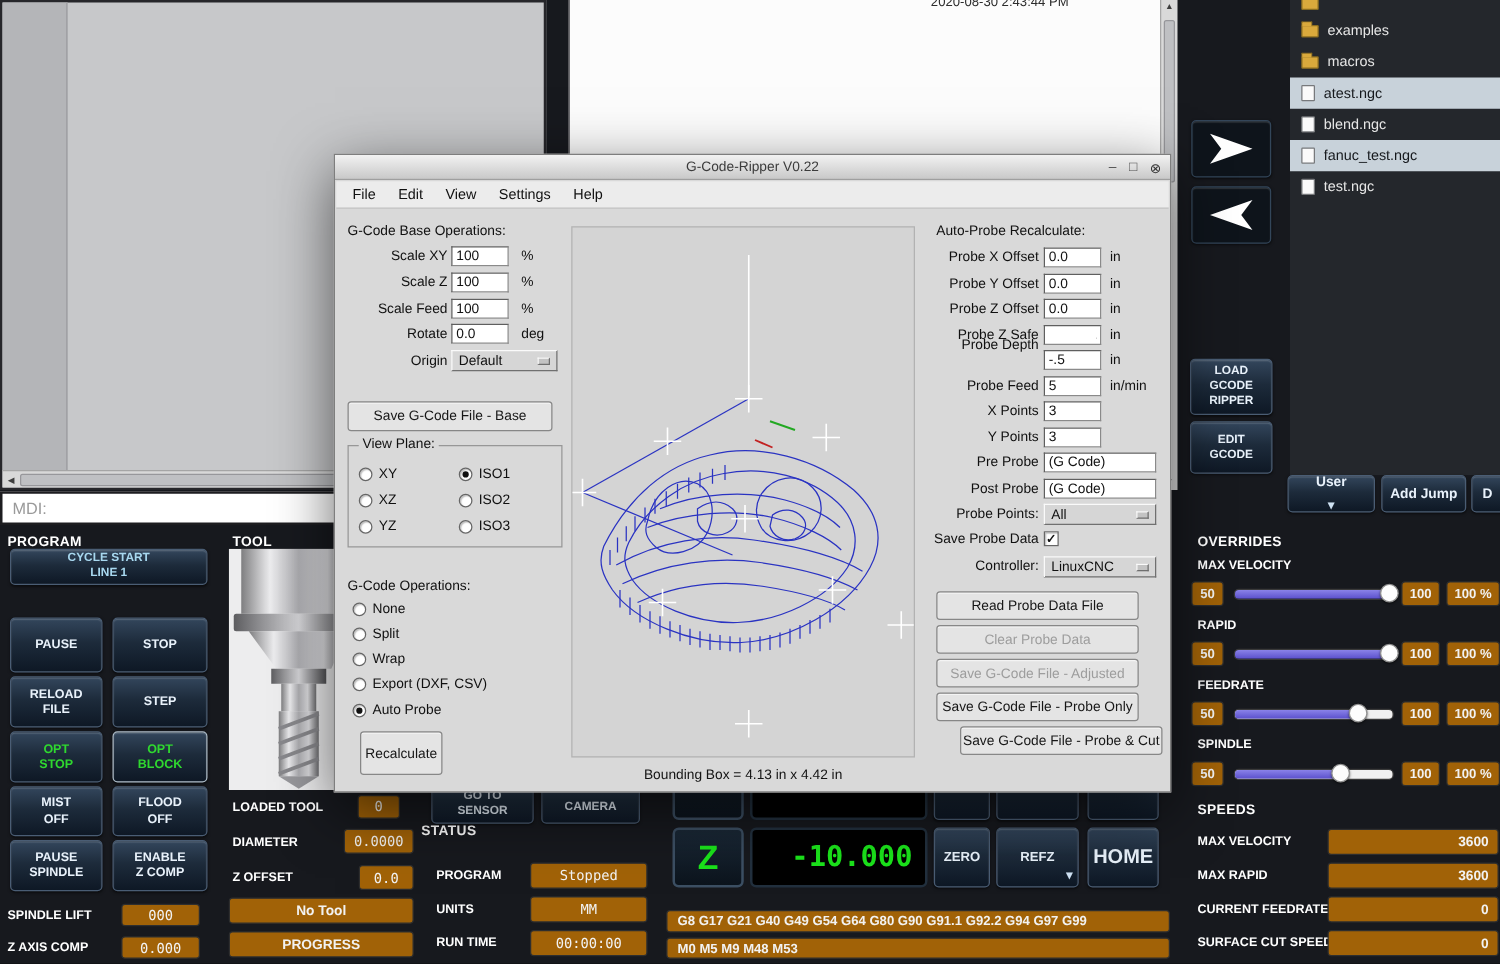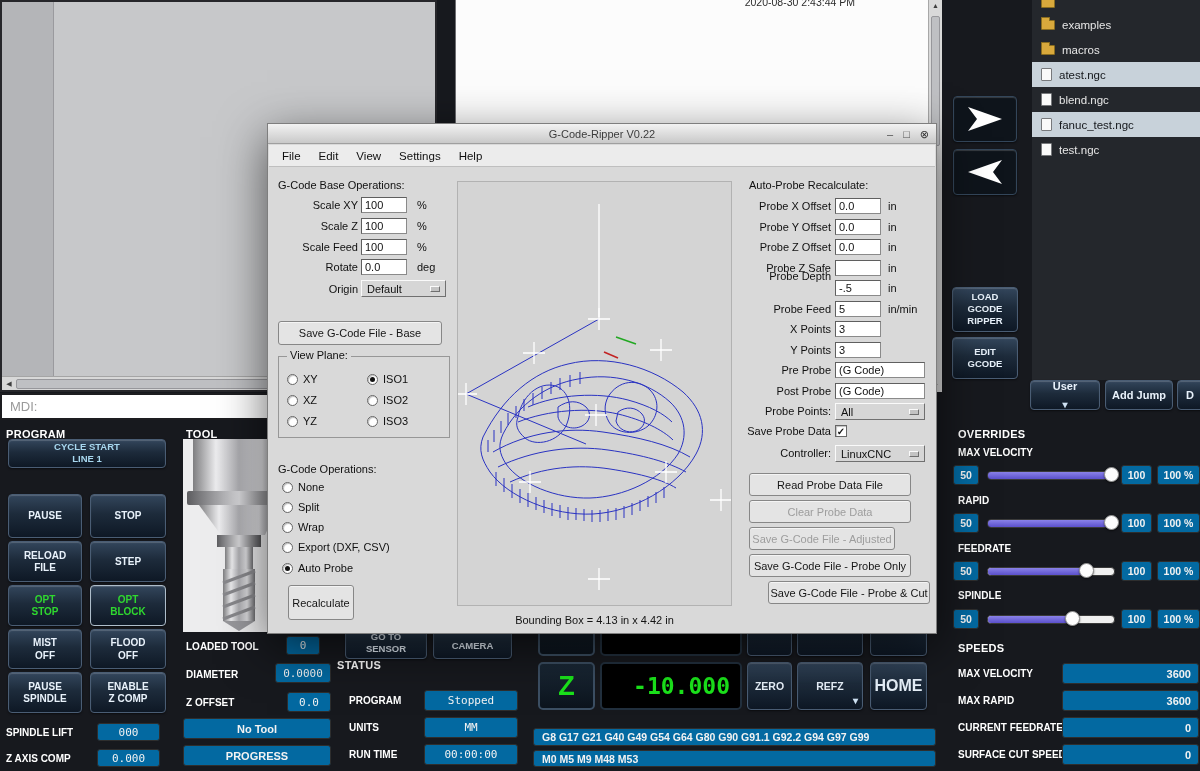--- a/index.html
+++ b/index.html
@@ -6,21 +6,21 @@
 html,body{background:#0b0c0f}
 .stage{position:relative;width:1200px;height:771px;background:#17191e;overflow:hidden;font-family:"Liberation Sans",sans-serif}
 .a{position:absolute}
 .hdr{color:#fff;font-weight:bold;font-size:11px;letter-spacing:.3px}
 .lbl{color:#fff;font-weight:bold;font-size:10px;white-space:nowrap}
 .pbtn{background:linear-gradient(180deg,#33465c,#1d2b3b 45%,#0e1825);border:1px solid #4a5d74;border-radius:4px;color:#e9f2fb;font-weight:bold;display:flex;flex-direction:column;align-items:center;justify-content:center;text-align:center;gap:1px;box-shadow:inset 0 1px 1px rgba(255,255,255,.18),0 1px 2px rgba(0,0,0,.5);cursor:default}
 .pbtn span{font-size:10px;line-height:1.15;white-space:nowrap}
 .pbtn.cyan span{color:#a8d8ef}
 .pbtn.green span{color:#2fd82f}
 .pbtn.litborder{border-color:#aebdca}
-.lcd{background:#0369a1;border:1px solid #2e2e2e;border-radius:3px;color:#f2f2f2;font-family:"DejaVu Sans Mono",monospace;display:flex;align-items:center;justify-content:center;font-size:11px}
+.lcd{background:#a16207;border:1px solid #2e2e2e;border-radius:3px;color:#f2f2f2;font-family:"DejaVu Sans Mono",monospace;display:flex;align-items:center;justify-content:center;font-size:11px}
 .lcd.sans{font-family:"Liberation Sans",sans-serif;font-weight:bold}
 .lcd.right{justify-content:flex-end;padding-right:7px}
 .lcd.left{justify-content:flex-start;padding-left:8px}
 .zletter{background:linear-gradient(#1a2836,#0c141d);border:2px solid #3c4f63;border-radius:5px;display:flex;align-items:center;justify-content:center;color:#1be31b;font-size:27px;font-weight:bold}
 .zval{background:#000;border:2px solid #22303e;border-radius:5px;display:flex;align-items:center;justify-content:flex-end;padding-right:10px;color:#1be31b;font-size:23px;font-weight:bold;font-family:"DejaVu Sans Mono",monospace}
 .caret{font-size:8px;color:#cfe2f3}
 
 .editor{left:0;top:0;width:437px;height:392px;background:#c7c8ca;border:2px solid #26262a}
 .gutter{position:absolute;left:0;top:0;width:52px;bottom:14px;background:#b4b5b8;border-right:1px solid #9a9a9e}
 .hscroll{position:absolute;left:0;right:0;bottom:0;height:14px;background:#d8d8d8;border-top:1px solid #a5a5a5;display:flex;align-items:center}
@@ -529,18 +529,18 @@
     </div>
 
     <div class="a tlabel" style="left:445px;top:323px;width:118px">Controller:</div>
     <div class="a tdrop" style="left:567px;top:321px;width:90px">
       <span>LinuxCNC</span>
       <span class="dropind"></span>
     </div>
 
     <div class="a tbtn" style="left:481px;top:349px;width:162px;height:23px">Read Probe Data File</div>
     <div class="a tbtn disabled" style="left:481px;top:376px;width:162px;height:23px">Clear Probe Data</div>
-    <div class="a tbtn disabled" style="left:481px;top:403px;width:146px;height:23px">Save G-Code File - Adjusted</div>
+    <div class="a tbtn disabled" style="left:481px;top:403px;width:162px;height:23px">Save G-Code File - Adjusted</div>
     <div class="a tbtn" style="left:481px;top:430px;width:162px;height:23px">Save G-Code File - Probe Only</div>
     <div class="a tbtn" style="left:500px;top:457px;width:162px;height:23px">Save G-Code File - Probe &amp; Cut</div>
   </div>
 
 </div>
 
 </body></html>

